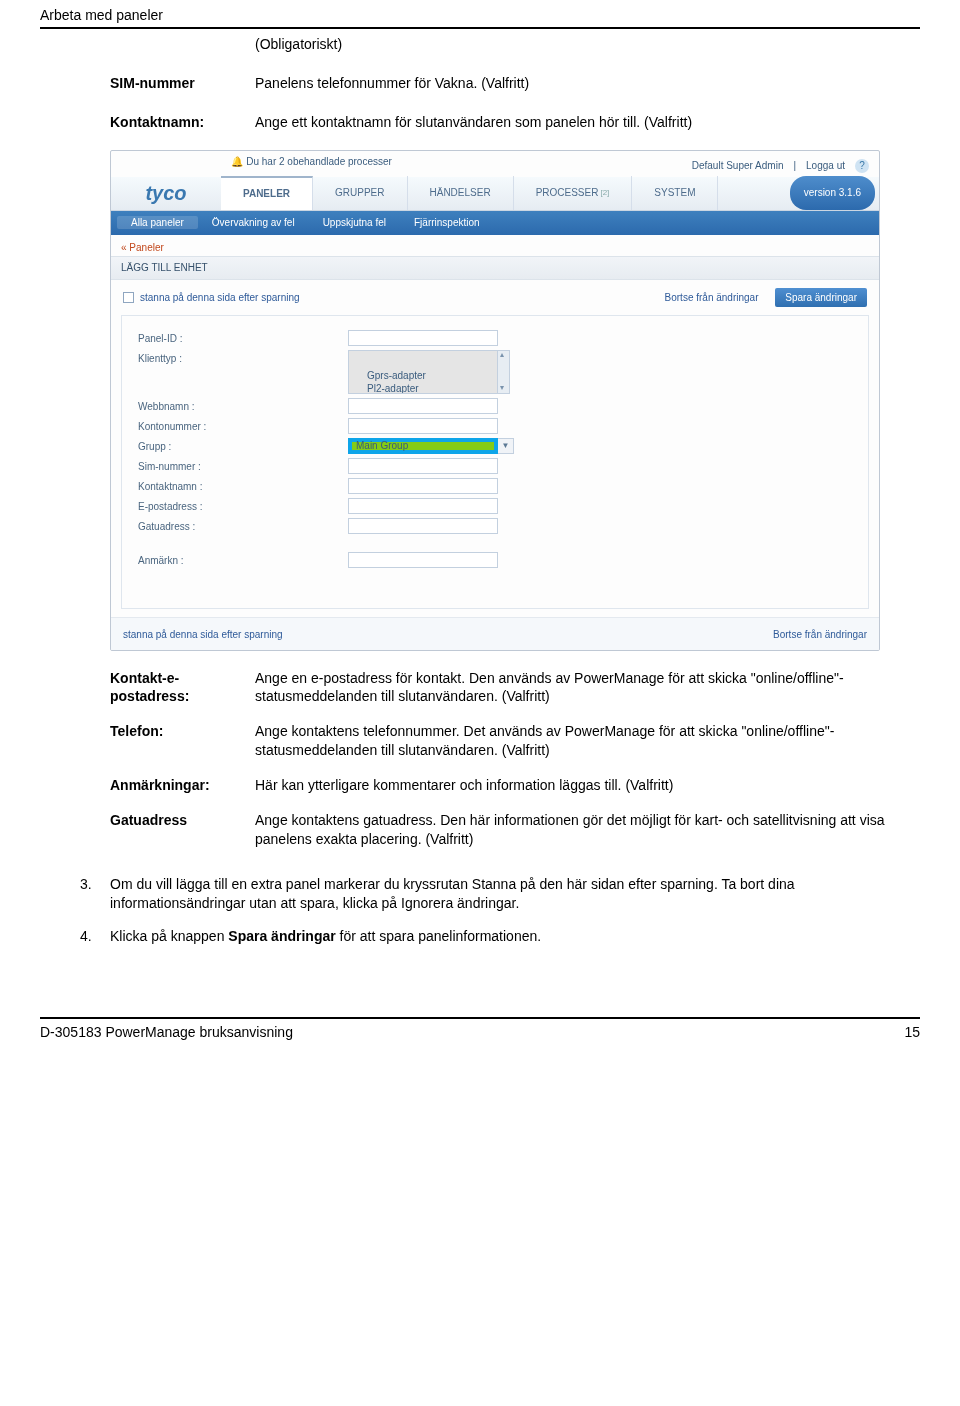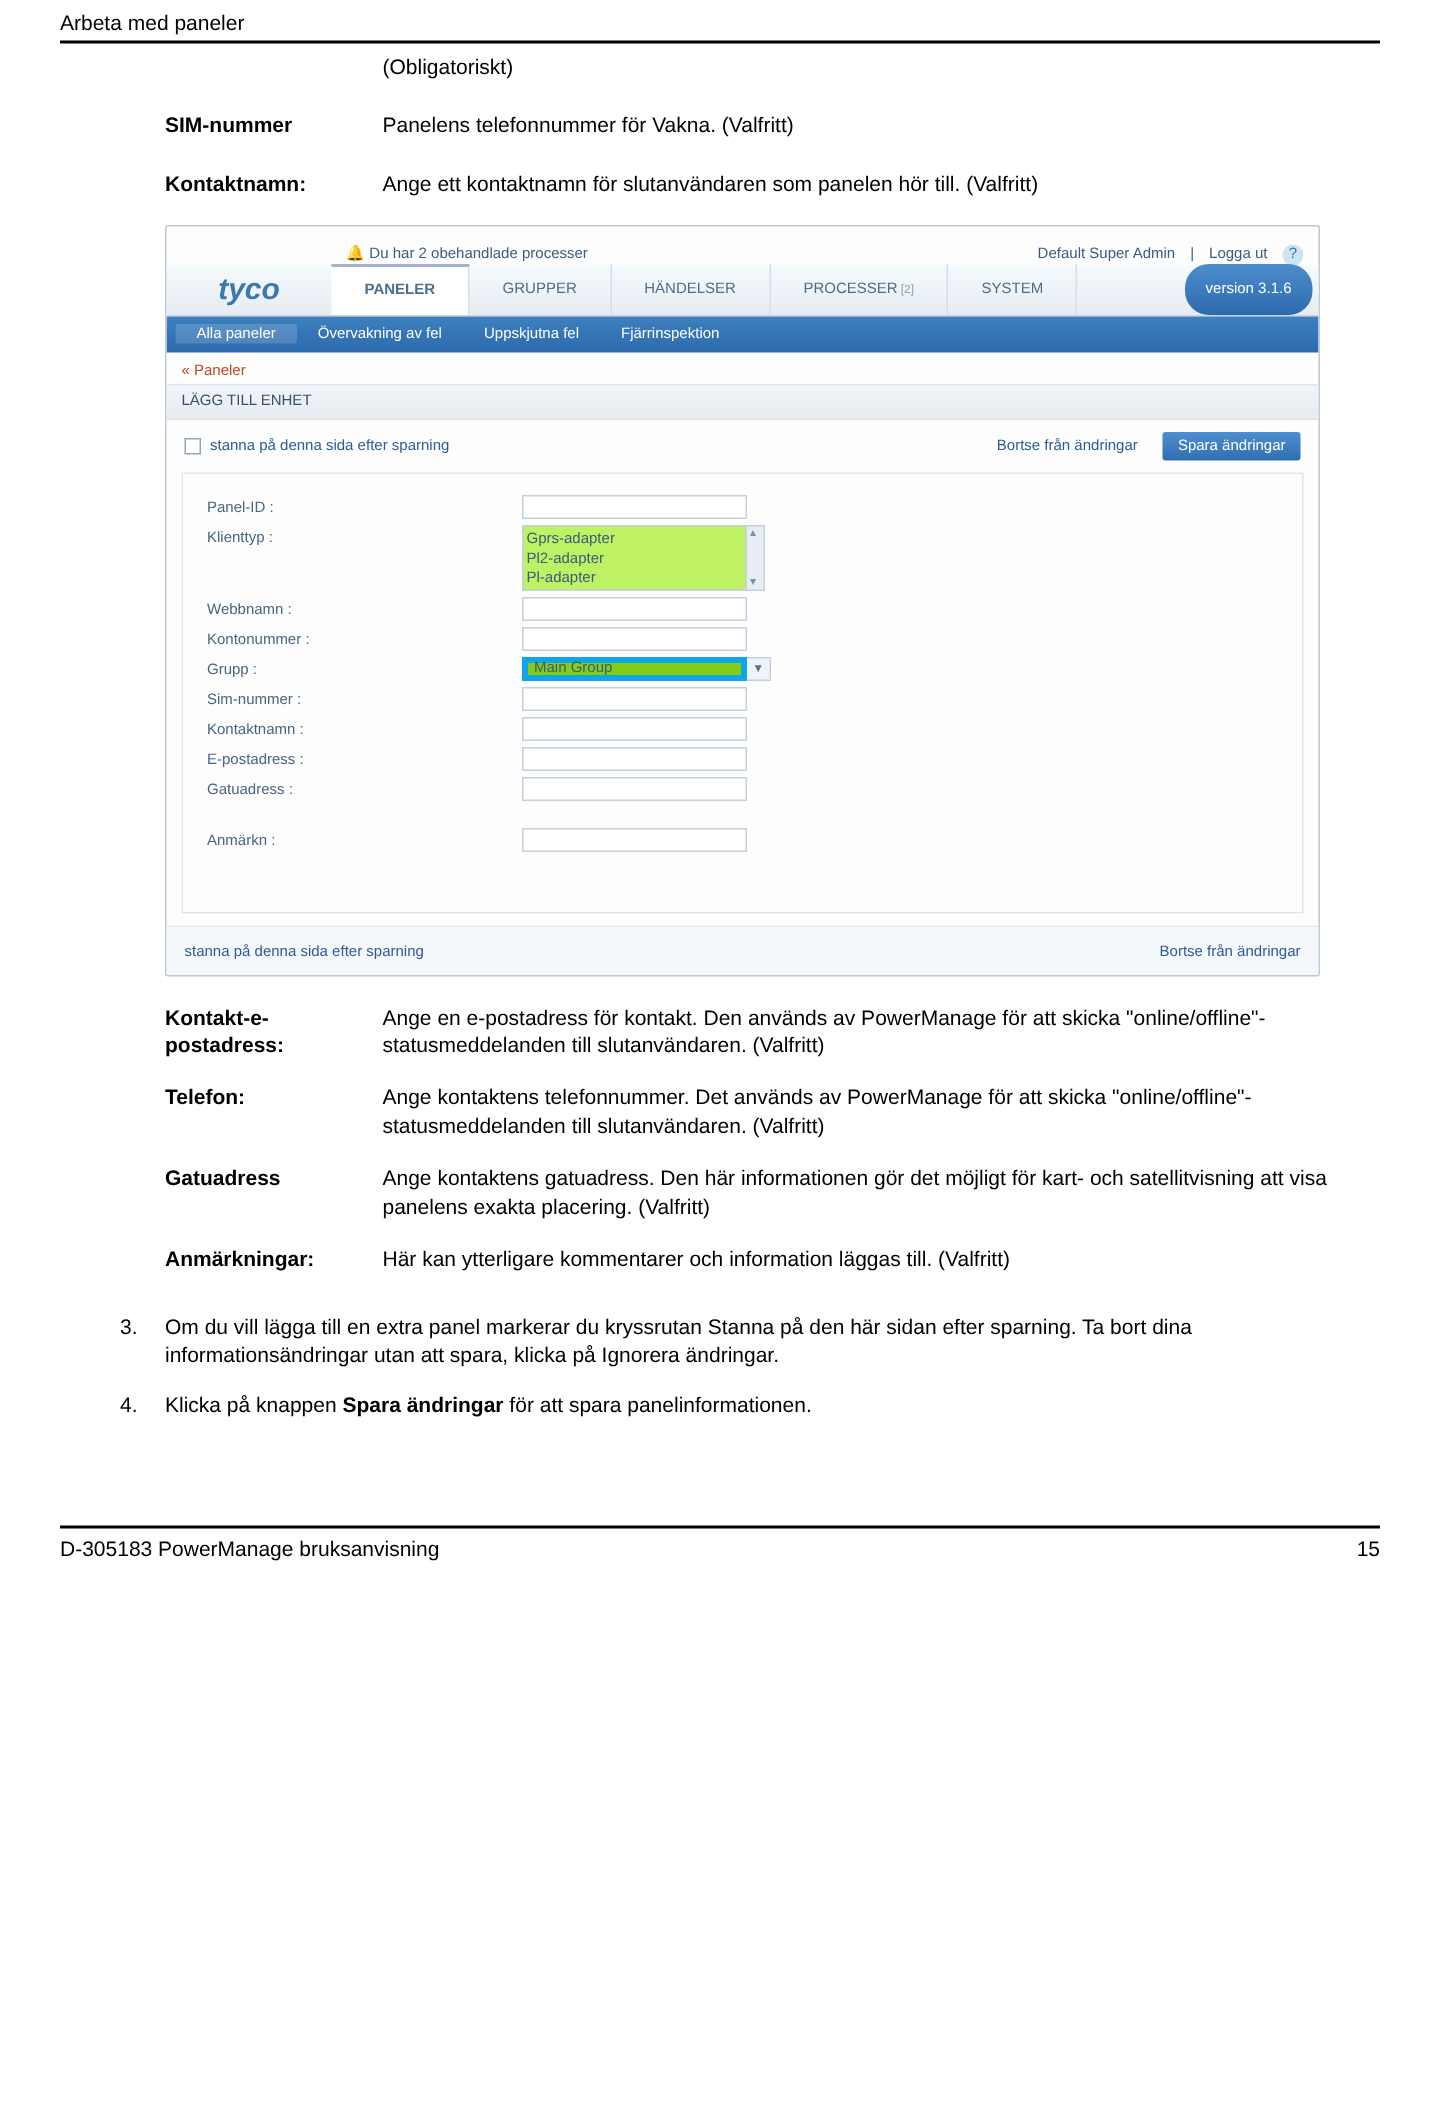--- a/index.html
+++ b/index.html
@@ -40,21 +40,20 @@
     border: 1px solid #bfc8d4;
     background: #fdfdfd;
     font-size: 10px;
     color: #35506b;
     overflow: hidden;
     border-radius: 2px;
   }
   .ss-notify {
     display: flex;
     justify-content: space-between;
-    align-items: flex-end;
     padding: 4px 10px 0 120px;
     color: #3a5c7e;
     font-size: 10px;
     height: 26px;
   }
   .ss-notify-right { display: flex; gap: 10px; align-items: center; }
   .help-icon {
     display:inline-block;width:14px;height:14px;border-radius:50%;
     background:#cfe3f3;color:#3978a8;font-size:10px;text-align:center;line-height:14px;
   }
@@ -126,21 +125,21 @@
     background: linear-gradient(#4f8fd1,#2f6fb0);color:#fff;
   }
   .ss-discard-link { color:#2e5a99;margin-right:14px; }
   .ss-formbox {
     margin:0 10px 8px 10px;border:1px solid #dfe6ee;background:#fdfdfd;
     padding: 10px 16px 36px 16px;
   }
   .ss-form-row { display:flex;align-items:flex-start;margin:4px 0;font-size:10px;color:#4a657f; }
   .ss-form-row .lbl { width:210px;text-align:left;padding-right:8px;padding-top:2px; }
   .ss-input { width:150px;height:16px;border:1px solid #c3d0df;background:#fff; }
-  .ss-listbox { width:150px;height:44px;border:1px solid #c3d0df;background:#bef264;font-size:10px;color:#3a5c7e;padding:2px;overflow:hidden; }
+  .ss-listbox { width:150px;height:44px;border:1px solid #c3d0df;background:#e5e5e5;font-size:10px;color:#3a5c7e;padding:18px;overflow:hidden; }
   .ss-listbox .opt { line-height:13px; }
   .ss-listbox-scroll { display:inline-block;width:12px;height:44px;background:#e7edf3;border:1px solid #c3d0df;border-left:0;position:relative; }
   .ss-listbox-scroll::before { content:"▴";position:absolute;top:-1px;left:2px;font-size:8px;color:#7a93ad; }
   .ss-listbox-scroll::after  { content:"▾";position:absolute;bottom:-1px;left:2px;font-size:8px;color:#7a93ad; }
   .ss-select { width:150px;height:16px;border:4px solid #0ea5e9;background:#84cc16;display:flex;align-items:center;padding:0 4px;color:#3a5c7e;font-size:10px; }
   .ss-select-arrow { display:inline-block;width:16px;height:16px;border:1px solid #c3d0df;border-left:0;background:#f0f3f7;text-align:center;line-height:14px;font-size:8px;color:#5a7894; }
   .ss-footerbar {
     display:flex;justify-content:space-between;align-items:center;
     padding:10px 12px 8px 12px;font-size:10px;color:#2e5a99;
     border-top:1px solid #e4e9ef;background:#f5f8fb;
@@ -297,26 +296,26 @@
   <tbody>
       <tr>
     <td class="label">Kontakt-e-postadress:</td>
     <td>Ange en e-postadress för kontakt. Den används av PowerManage för att skicka "online/offline"-statusmeddelanden till slutanvändaren. (Valfritt)</td>
   </tr>
   <tr>
     <td class="label">Telefon:</td>
     <td>Ange kontaktens telefonnummer. Det används av PowerManage för att skicka "online/offline"-statusmeddelanden till slutanvändaren. (Valfritt)</td>
   </tr>
   <tr>
+    <td class="label">Anmärkningar:</td>
+    <td>Här kan ytterligare kommentarer och information läggas till. (Valfritt)</td>
+  </tr>
+  <tr>
     <td class="label">Gatuadress</td>
     <td>Ange kontaktens gatuadress. Den här informationen gör det möjligt för kart- och satellitvisning att visa panelens exakta placering. (Valfritt)</td>
-  </tr>
-  <tr>
-    <td class="label">Anmärkningar:</td>
-    <td>Här kan ytterligare kommentarer och information läggas till. (Valfritt)</td>
   </tr>
 </tbody>
   </table>
 
 <ol class="below-list">
   <li>
     <span>Om du vill lägga till en extra panel markerar du kryssrutan Stanna på den här sidan efter sparning. Ta bort dina informationsändringar utan att spara, klicka på Ignorera ändringar.</span>
   </li>
   <li>
     <span>Klicka på knappen </span><span class="bold">Spara ändringar</span><span> för att spara panelinformationen.</span>

